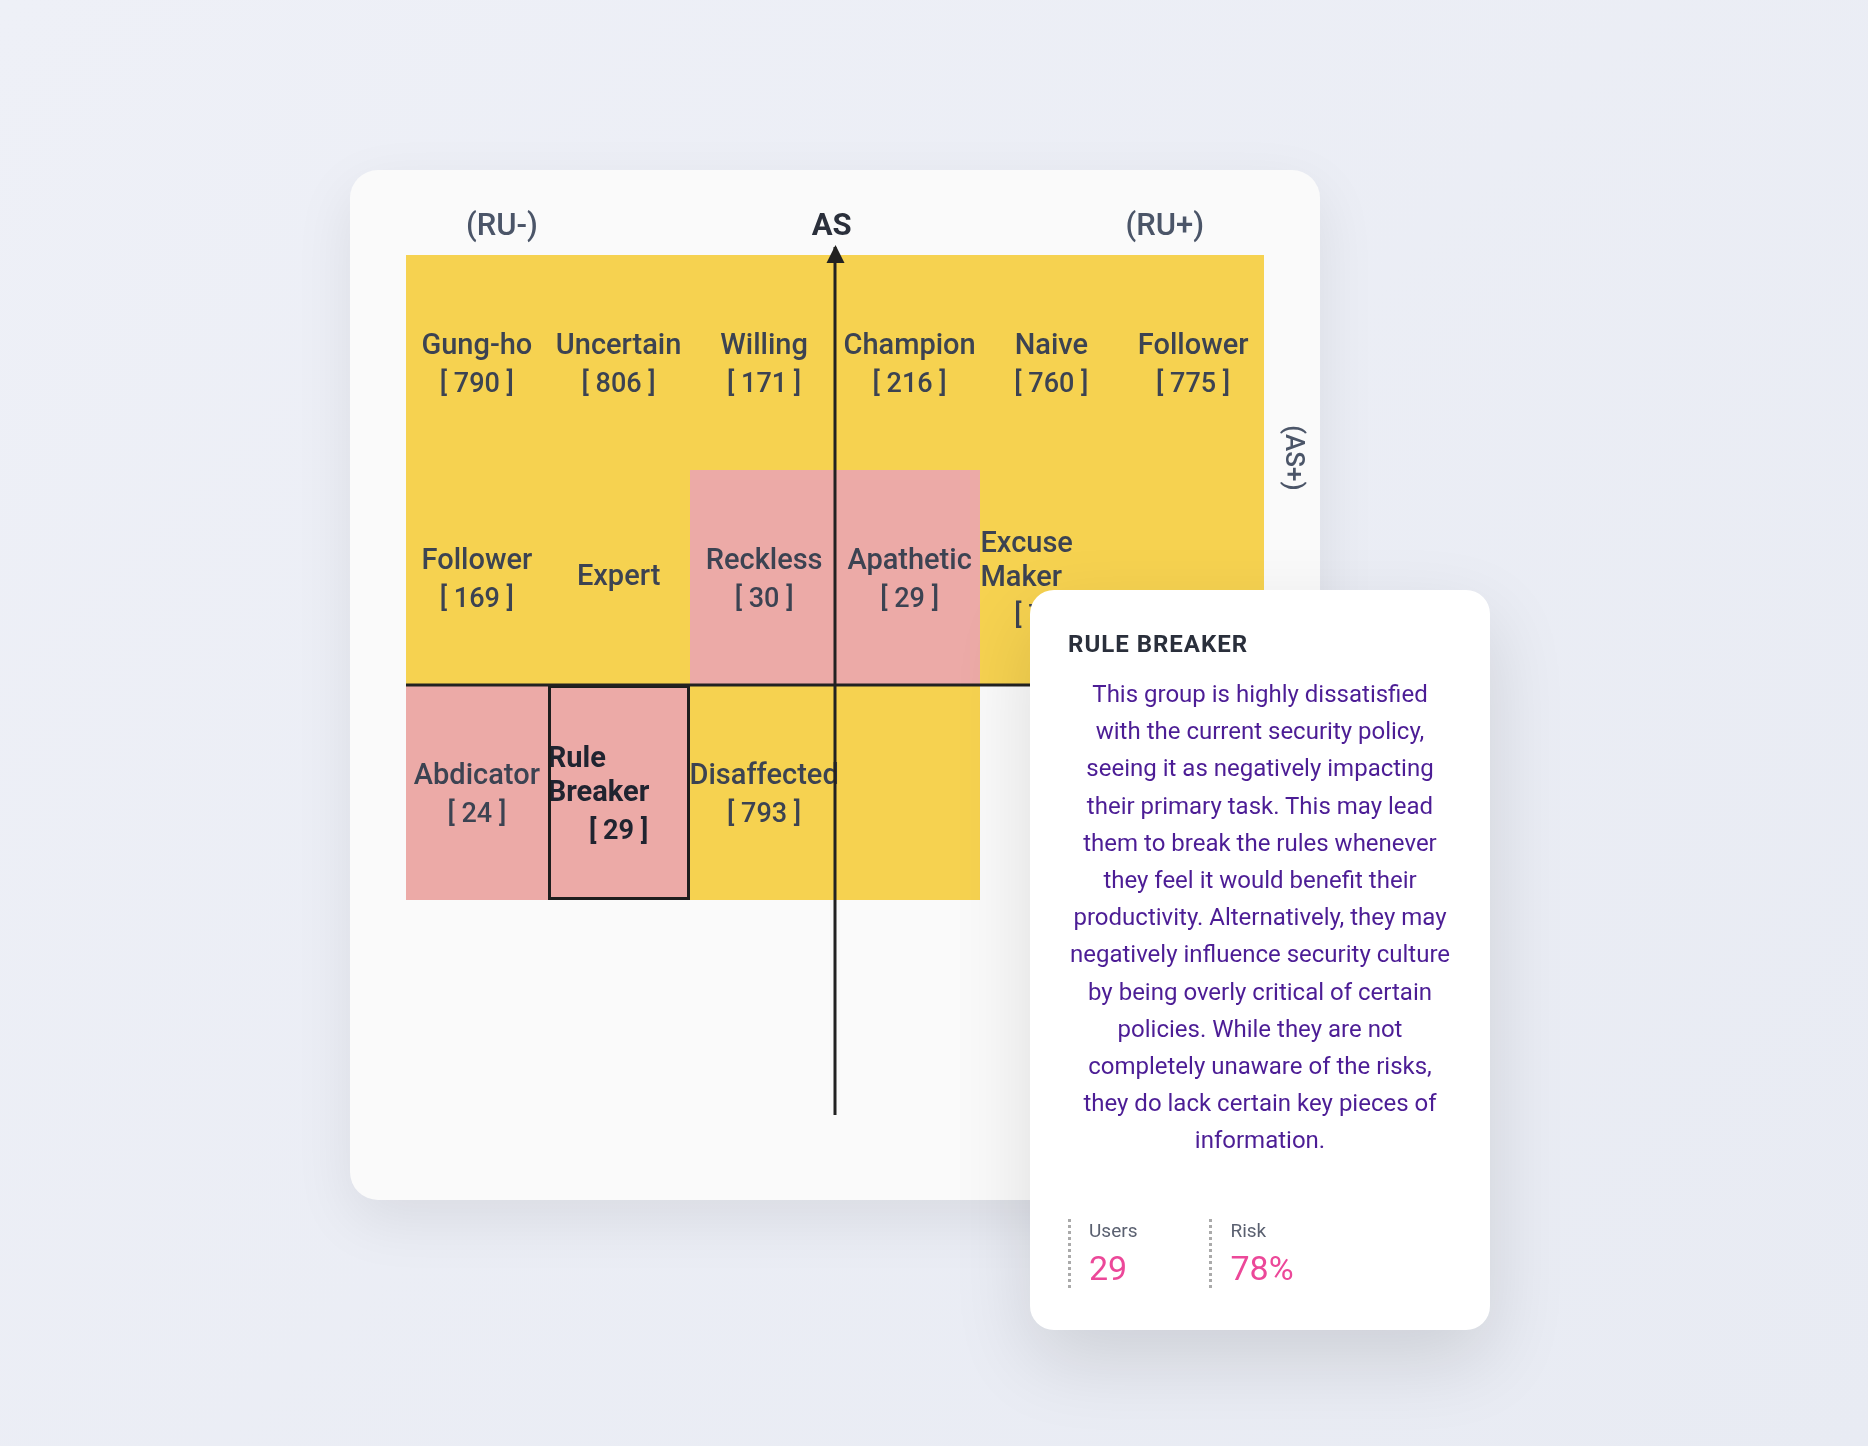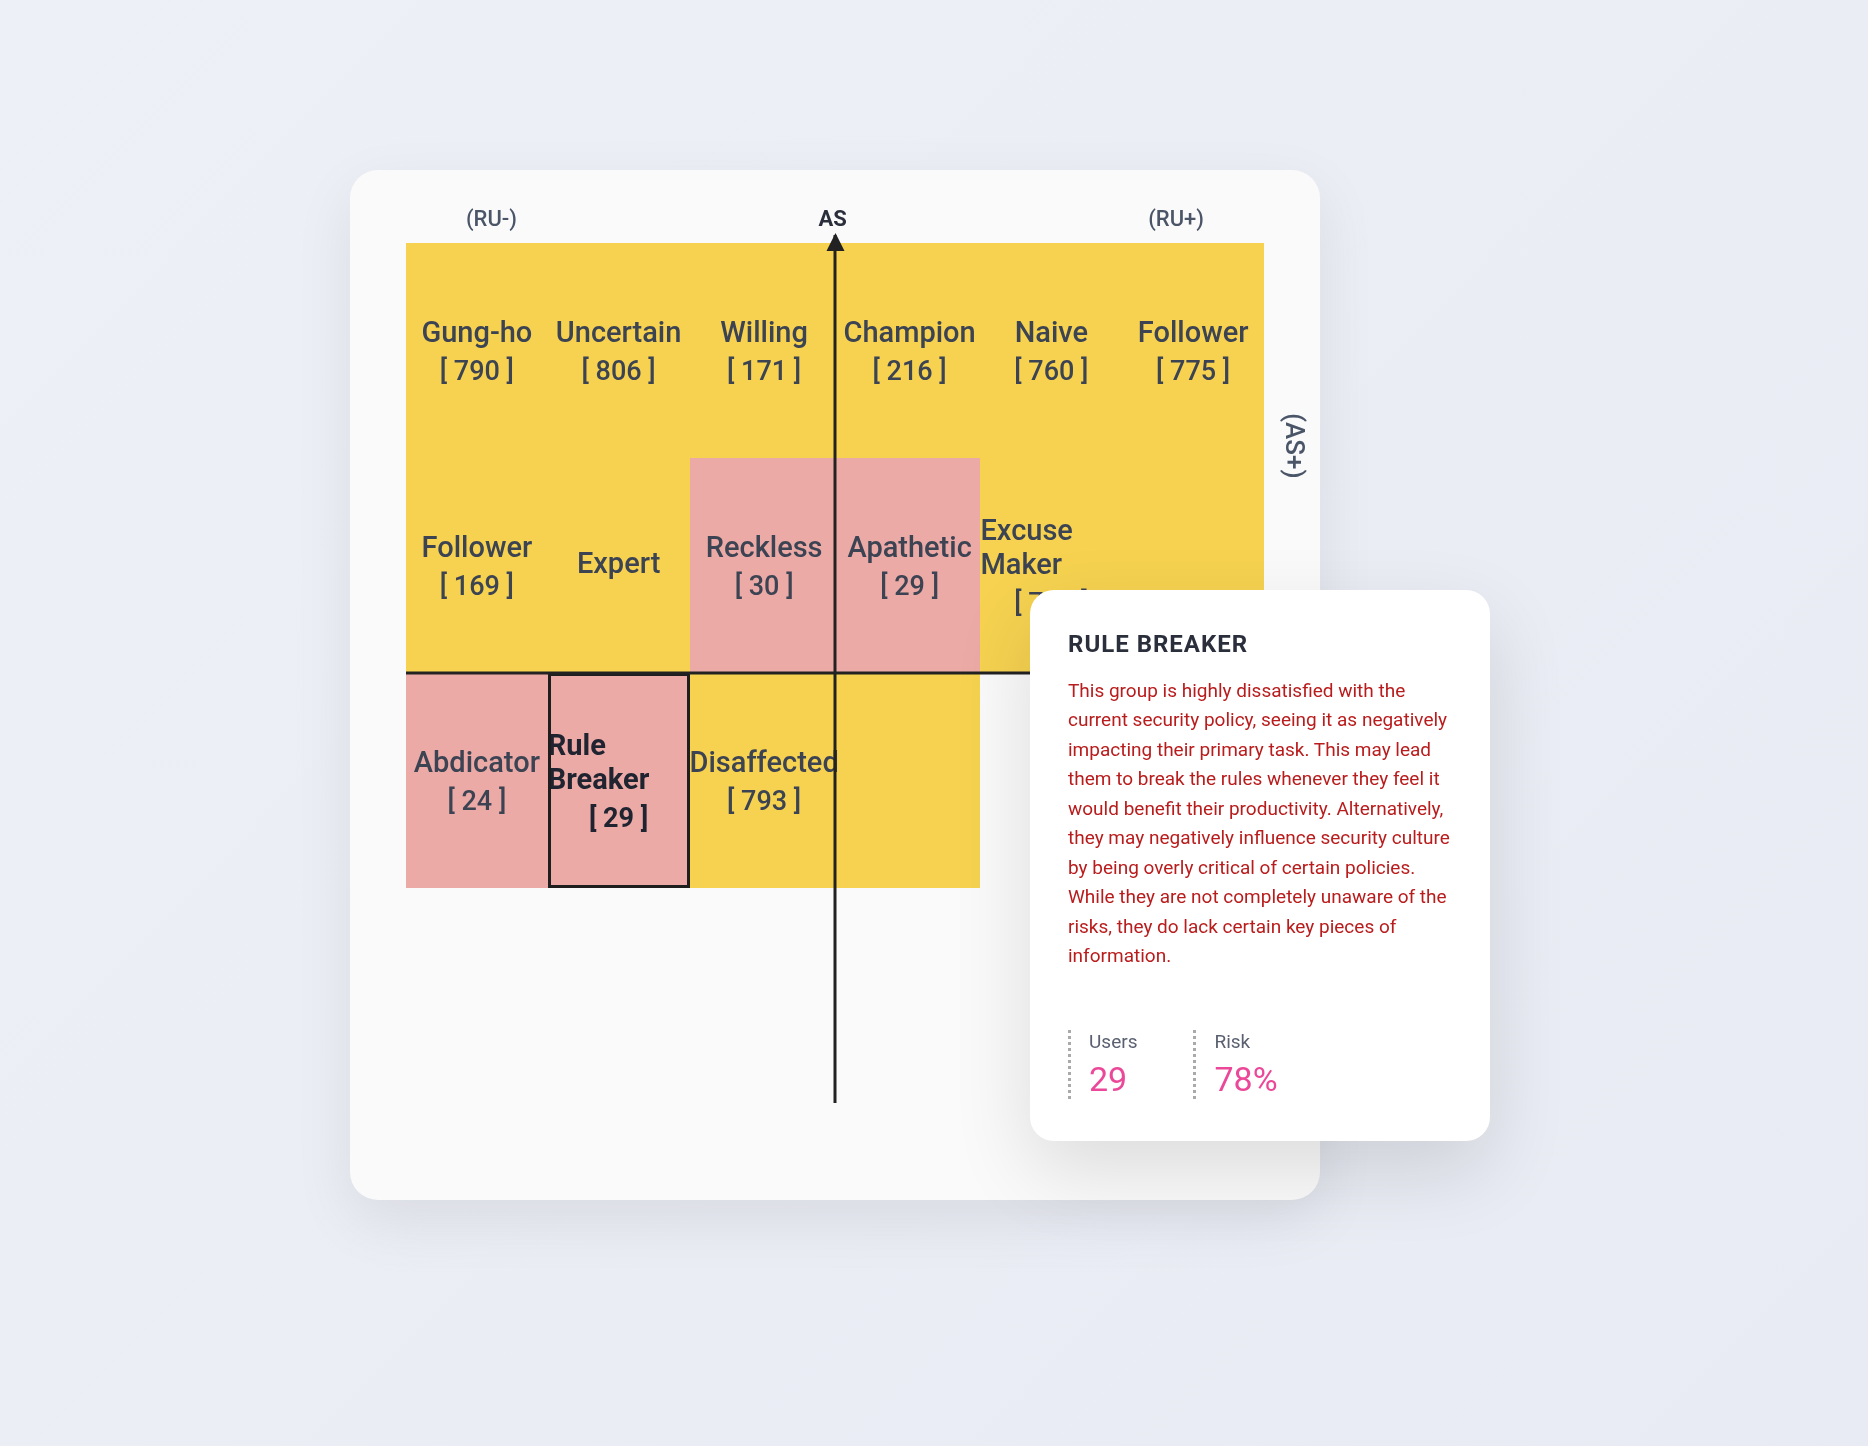--- a/index.html
+++ b/index.html
@@ -21,21 +21,21 @@
     border-radius: 28px;
     box-shadow: 0 20px 60px rgba(0,0,0,0.08);
     padding: 36px 56px 56px 56px;
   }
   .axis-labels-top {
     display: flex;
     justify-content: space-between;
     align-items: center;
     padding: 0 60px 12px 60px;
     color: #4b5568;
-    font-size: 22px;
+    font-size: 31px;
     font-weight: 500;
   }
   .axis-labels-top .center-label {
     font-weight: 700;
     color: #2a2f3b;
   }
   .grid-wrapper {
     position: relative;
   }
   .grid {
@@ -119,28 +119,29 @@
     padding: 40px 38px 42px 38px;
   }
   .detail-card h2 {
     font-size: 24px;
     letter-spacing: 1px;
     color: #2a2f3b;
     font-weight: 700;
     margin-bottom: 18px;
   }
   .detail-card p {
-    font-size: 19px;
+    font-size: 24px;
     line-height: 1.55;
-    color: #b91c1c;
+    color: #4c1d95;
     margin-bottom: 60px;
+    text-align: center;
   }
   .metrics {
     display: flex;
-    gap: 56px;
+    gap: 72px;
   }
   .metric {
     display: flex;
     flex-direction: column;
     border-left: 3px dotted #aaa;
     padding-left: 18px;
   }
   .metric .mlabel {
     font-size: 19px;
     color: #5a6070;

